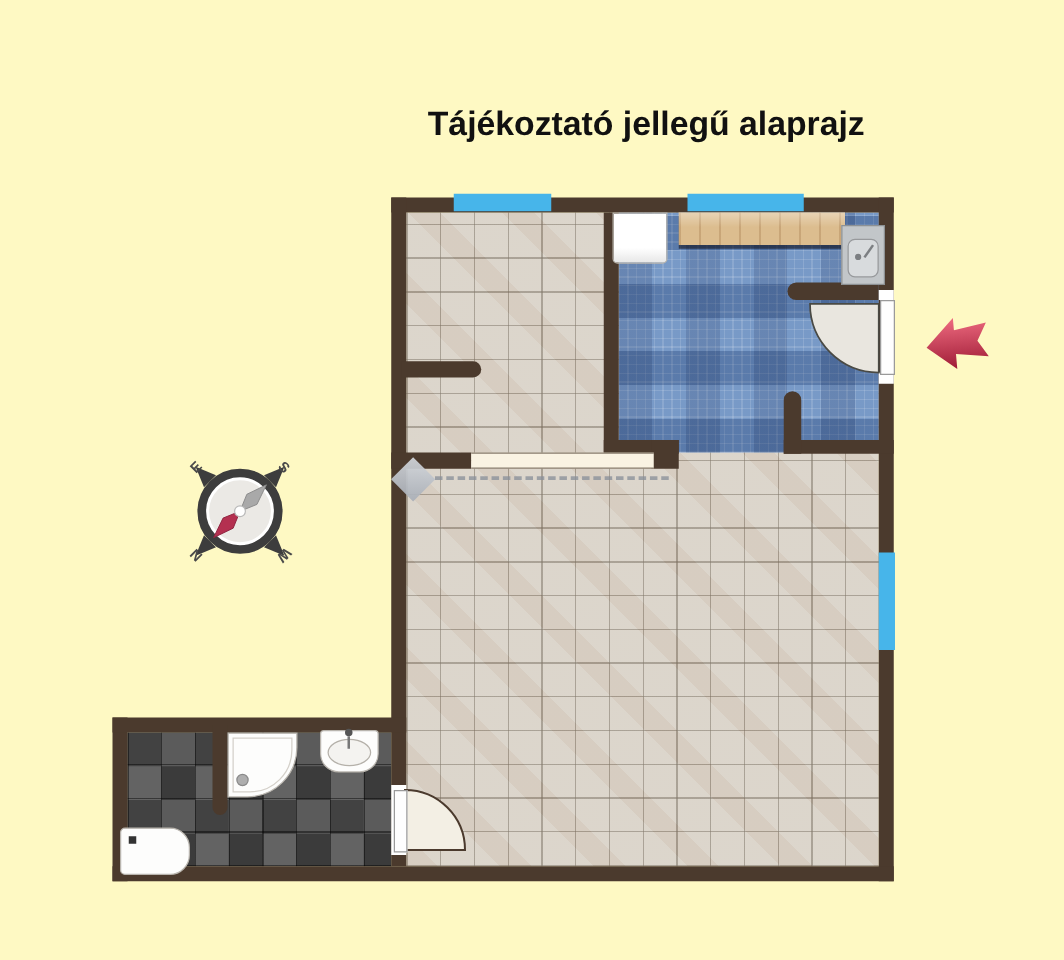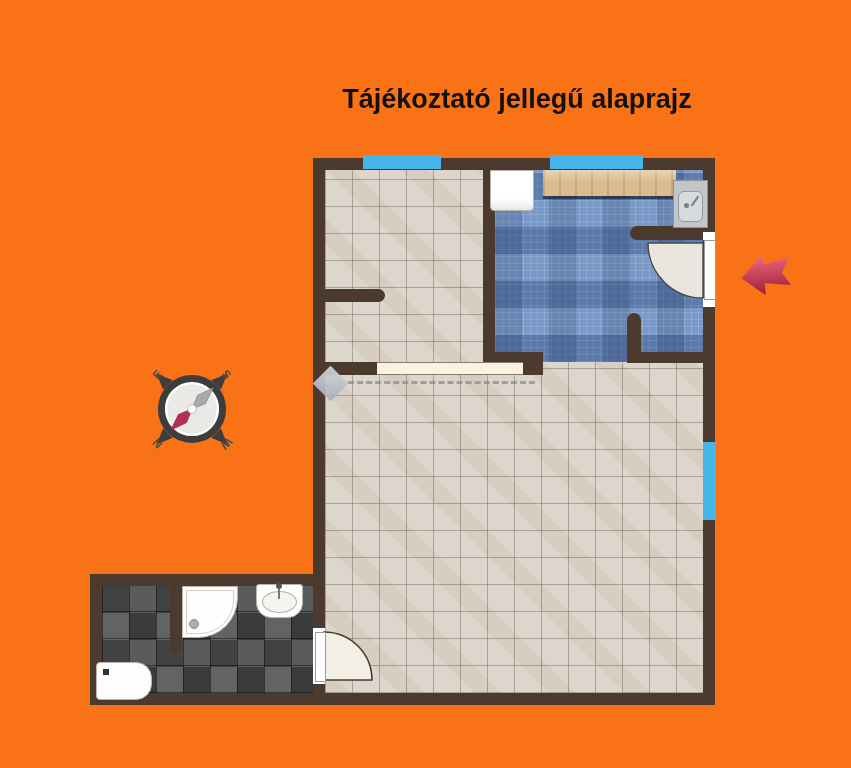--- a/index.html
+++ b/index.html
@@ -1,16 +1,16 @@
 <!DOCTYPE html>
 <html><head>
 <meta charset="utf-8">
 <style>
   html,body{margin:0;padding:0;background:#ffffff;}
-  #canvas{position:relative;width:851px;height:768px;background:#f97316;overflow:hidden;
+  #canvas{position:relative;width:851px;height:768px;background:#fef9c3;overflow:hidden;
           font-family:"Liberation Sans", sans-serif;}
   .abs{position:absolute;}
   
   .title{left:517px;top:84px;transform:translateX(-50%);font-size:27px;font-weight:700;
          color:#111;white-space:nowrap;letter-spacing:0px;z-index:9;}
   
   .wall{background:#4b3a2d;z-index:3;}
   
   .floor-beige{
     background-color:#d8d1c6;

